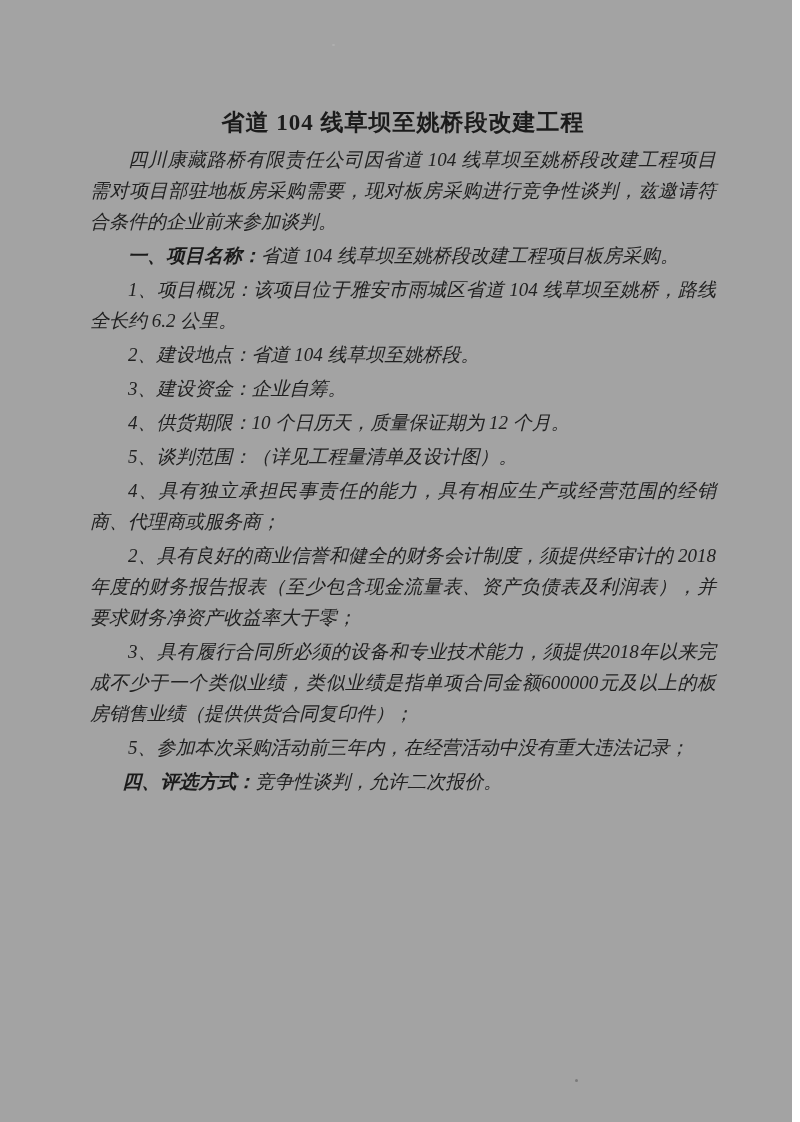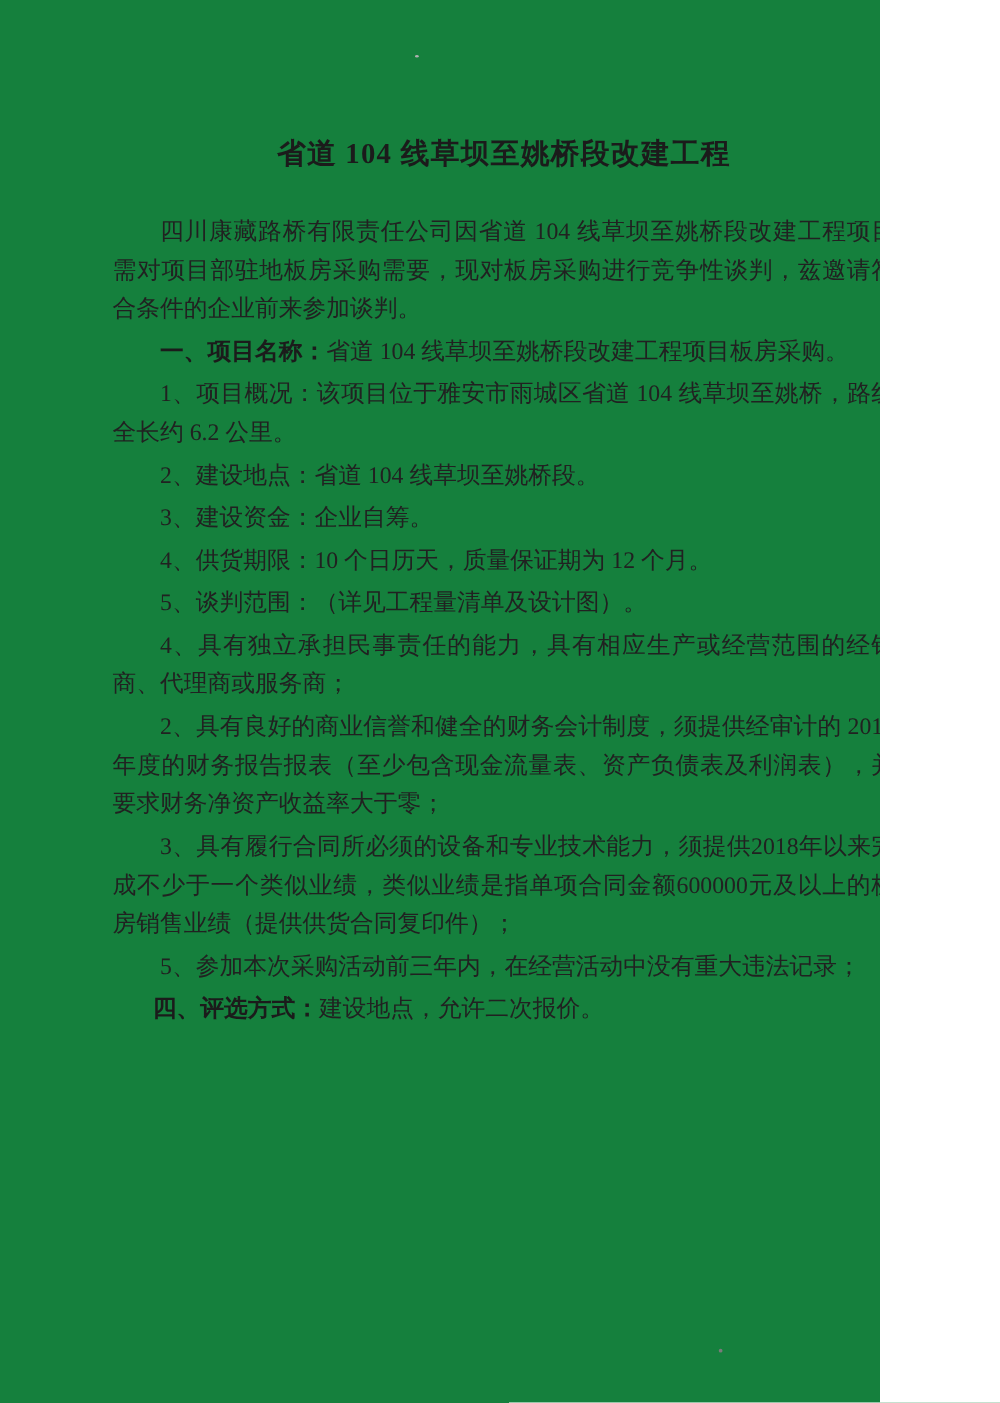--- a/index.html
+++ b/index.html
@@ -2,46 +2,47 @@
 <html><head>
 <meta charset="utf-8">
 <style>
   html, body {
     margin: 0;
     padding: 0;
     background: #ffffff;
   }
   .page {
     position: relative;
-    width: 704px;
+    width: 792px;
     height: 1122px;
-    background: #15803d;
+    background: #a3a3a3;
     overflow: hidden;
     font-family: "Liberation Serif", "DejaVu Serif", serif;
     color: #212121;
   }
   .content {
     position: absolute;
     left: 90px;
     top: 102px;
     width: 626px;
   }
   .doc-title {
     text-align: center;
     font-size: 23px;
     font-weight: 700;
     line-height: 42px;
     letter-spacing: 1px;
     color: #1b1b1b;
   }
   .doc-body {
-    margin-top: 26px;
+    margin-top: 0;
     font-size: 19px;
     line-height: 31px;
     text-align: justify;
+    font-style: italic;
   }
   .doc-body p {
     margin: 0 0 3px 0;
     text-indent: 2em;
   }
   p.sec-4 { text-indent: 1.7em; }
   .para-label {
     font-weight: 700;
     color: #1b1b1b;
   }
@@ -97,20 +98,20 @@
 
       <p><span class="para-label"></span><span class="para-text">2、具有良好的商业信誉和健全的财务会计制度，须提供经审计的 2018 年度的财务报告报表（至少包含现金流量表、资产负债表及利润表），并要求财务净资产收益率大于零；</span></p>
 
       <p><span class="para-label"></span><span class="para-text">3、具有履行合同所必须的设备和专业技术能力，须提供2018年以来完成不少于一个类似业绩，类似业绩是指单项合同金额600000元及以上的板房销售业绩（提供供货合同复印件）；</span></p>
 
 
       <p><span class="para-label"></span><span class="para-text">5、参加本次采购活动前三年内，在经营活动中没有重大违法记录；</span></p>
 
 
 
-      <p class="sec-4"><span class="para-label">四、评选方式：</span><span class="para-text">建设地点，允许二次报价。</span></p>
+      <p class="sec-4"><span class="para-label">四、评选方式：</span><span class="para-text">竞争性谈判，允许二次报价。</span></p>
 
     </div>
   </div>
 
   <div class="speck speck-top"></div>
   <div class="speck speck-bottom"></div>
 </div>
 
 </body></html>

